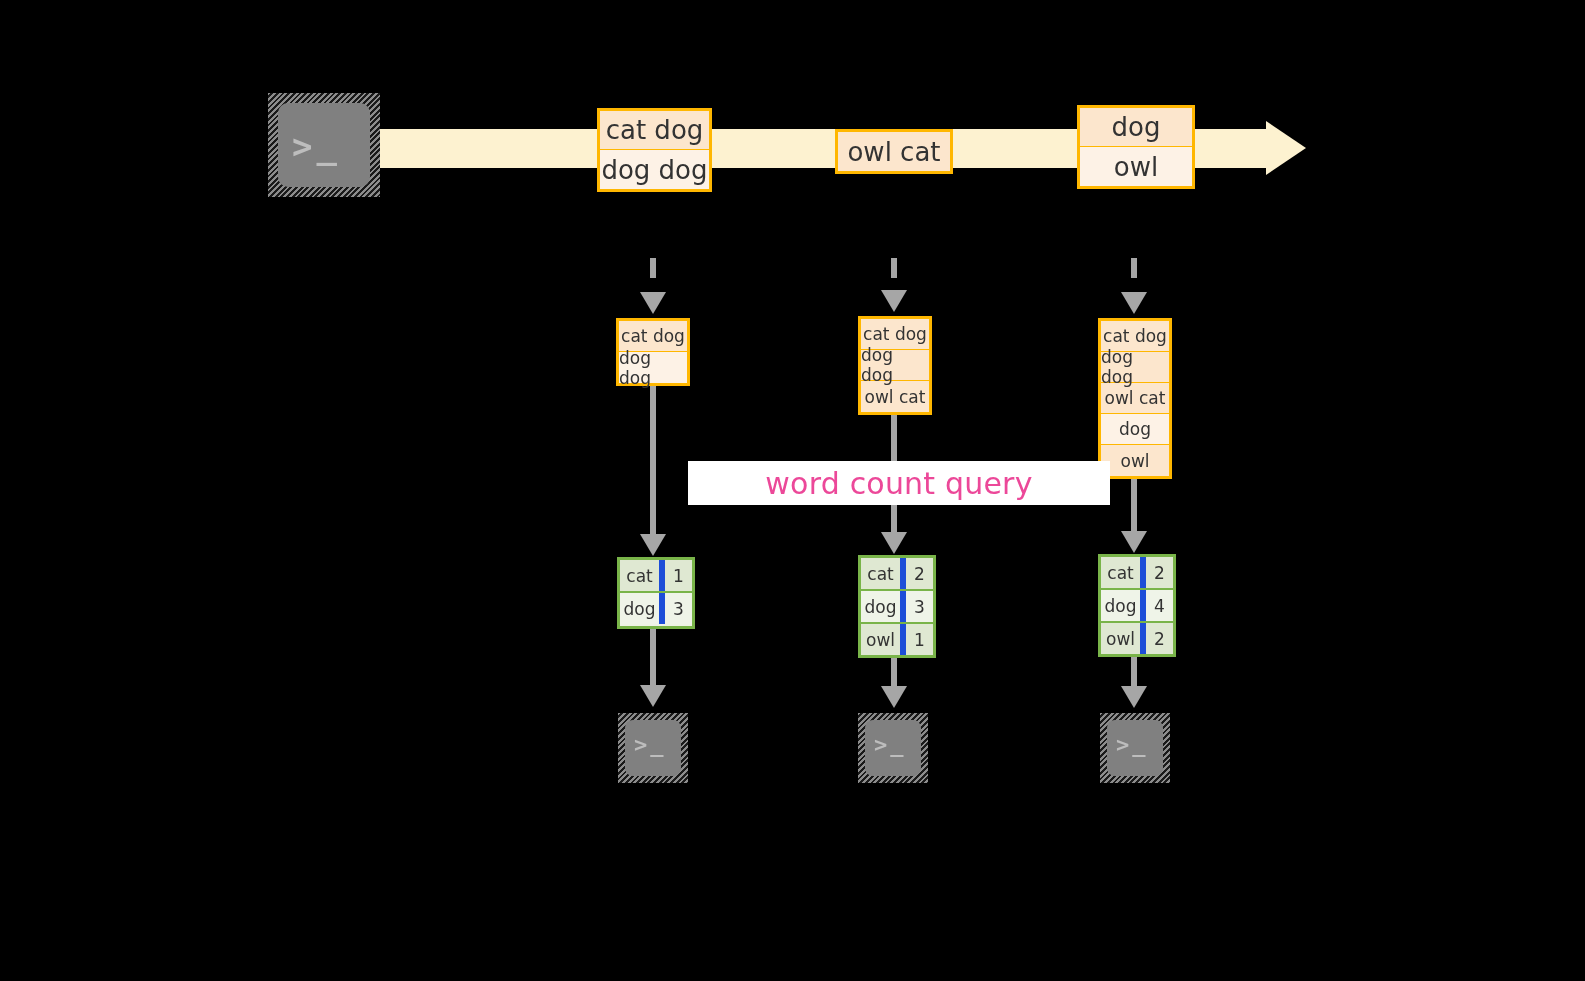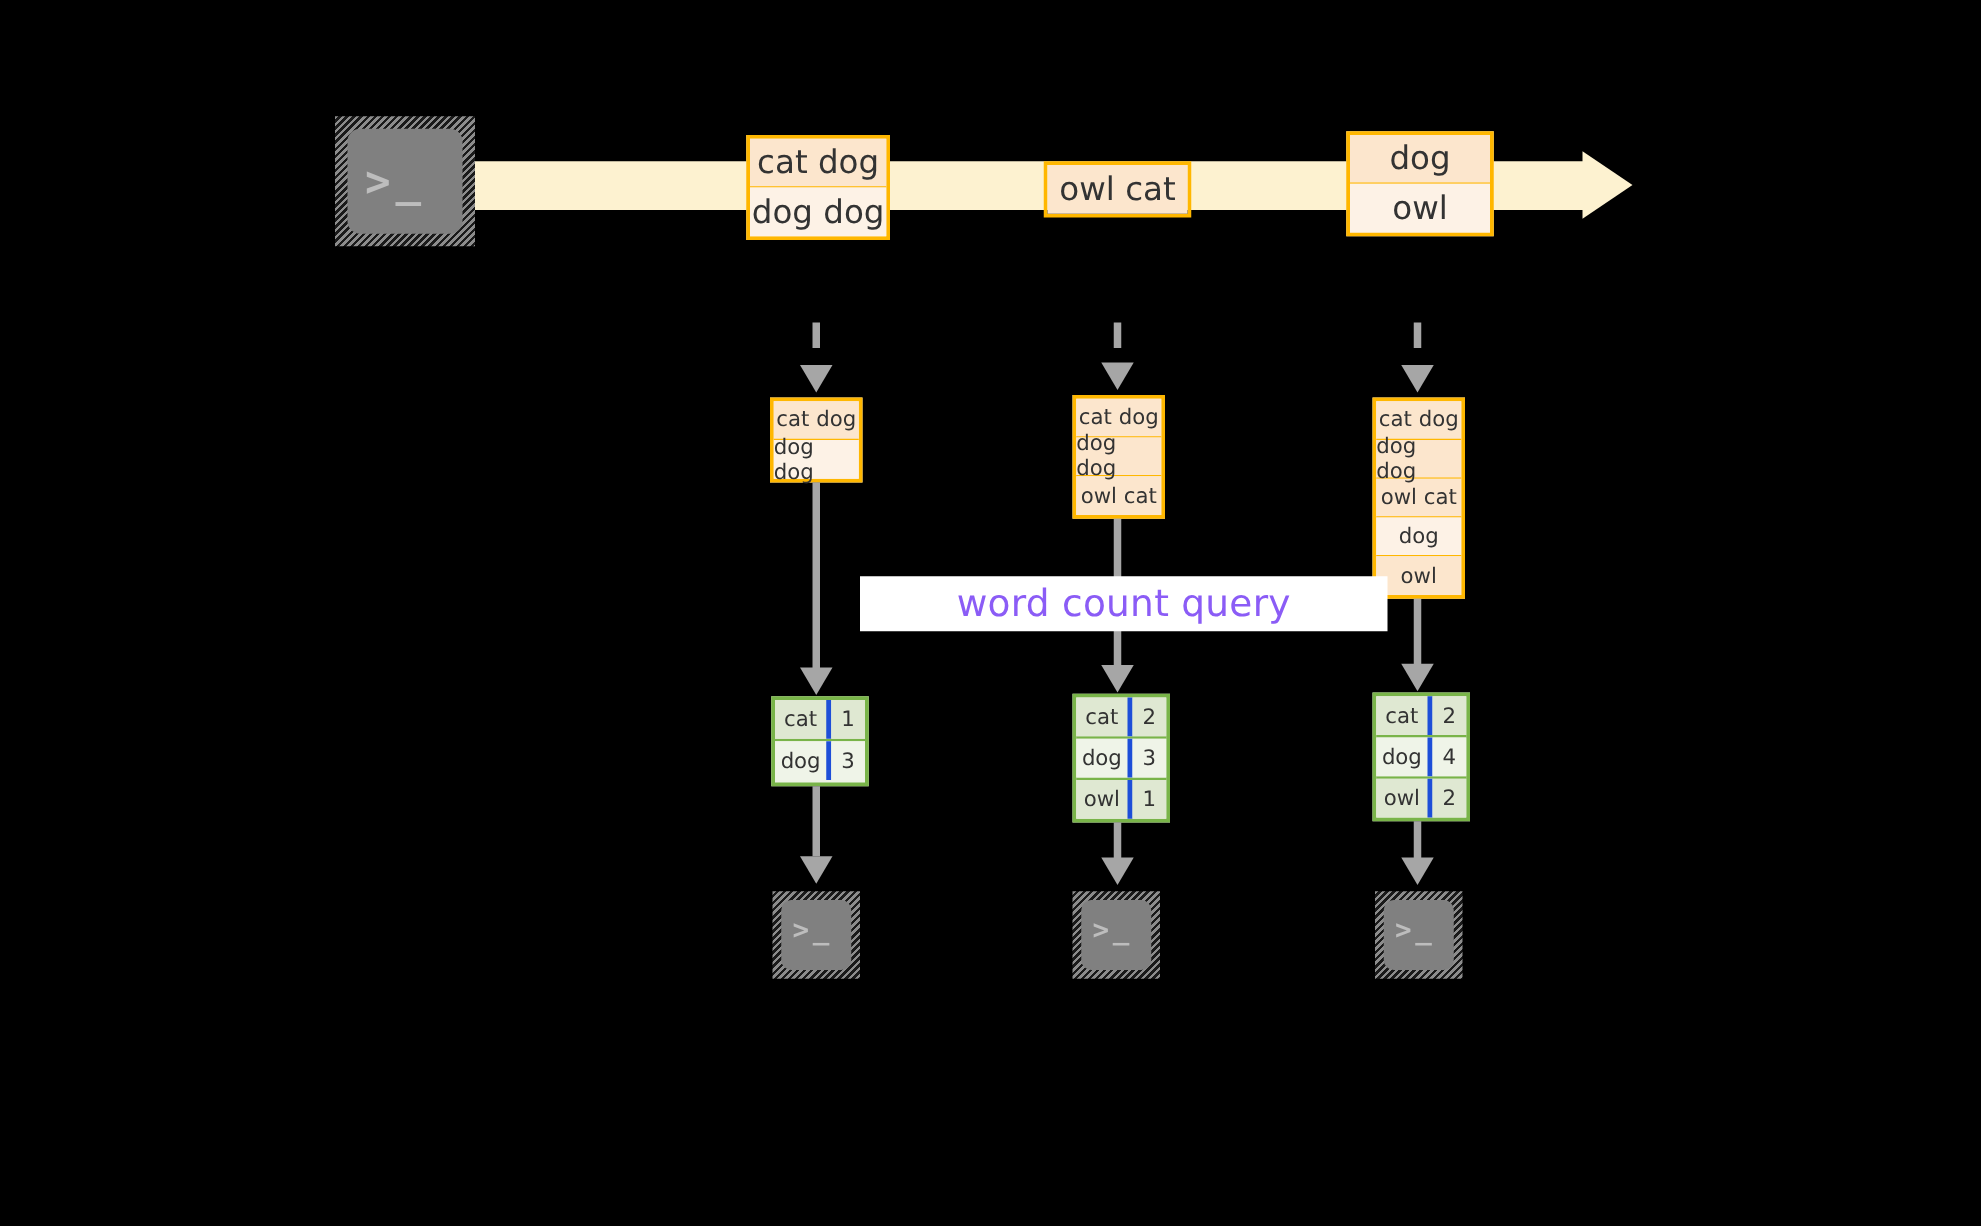--- a/index.html
+++ b/index.html
@@ -76,21 +76,21 @@
     height:31px;
     border-bottom:2px solid #79b449;
   }
   .grow:last-child{border-bottom:none;}
   .gcell{
     box-sizing:border-box;
     display:flex;align-items:center;justify-content:center;
     font-size:17px;color:#333333;
     background:#dfe8d2;
   }
-  .gcell.word{width:45px;border-right:4px solid #1d4ed8;}
+  .gcell.word{width:45px;border-right:6px solid #1d4ed8;}
   .gcell.count{width:27px;}
   .grow:nth-child(even) .gcell{background:#eff4e8;}
   
   .vline{
     position:absolute;
     width:6px;
     background:#a6a6a6;
   }
   .vline.dashed{
     background:none;
@@ -103,21 +103,21 @@
     width:0;height:0;
     border-left:13px solid transparent;
     border-right:13px solid transparent;
     border-top:22px solid #a6a6a6;
   }
   
   .wlabel{
     position:absolute;
     background:#ffffff;
     display:flex;align-items:center;justify-content:center;
-    color:#8b5cf6;
+    color:#ec4899;
     font-size:30px;
     letter-spacing:.2px;
   }
 </style>
 </head>
 <body>
 
 <div id="stage">
 
   <div class="stream-body" style="left:368px;top:129px;width:900px;height:39px;"></div>

